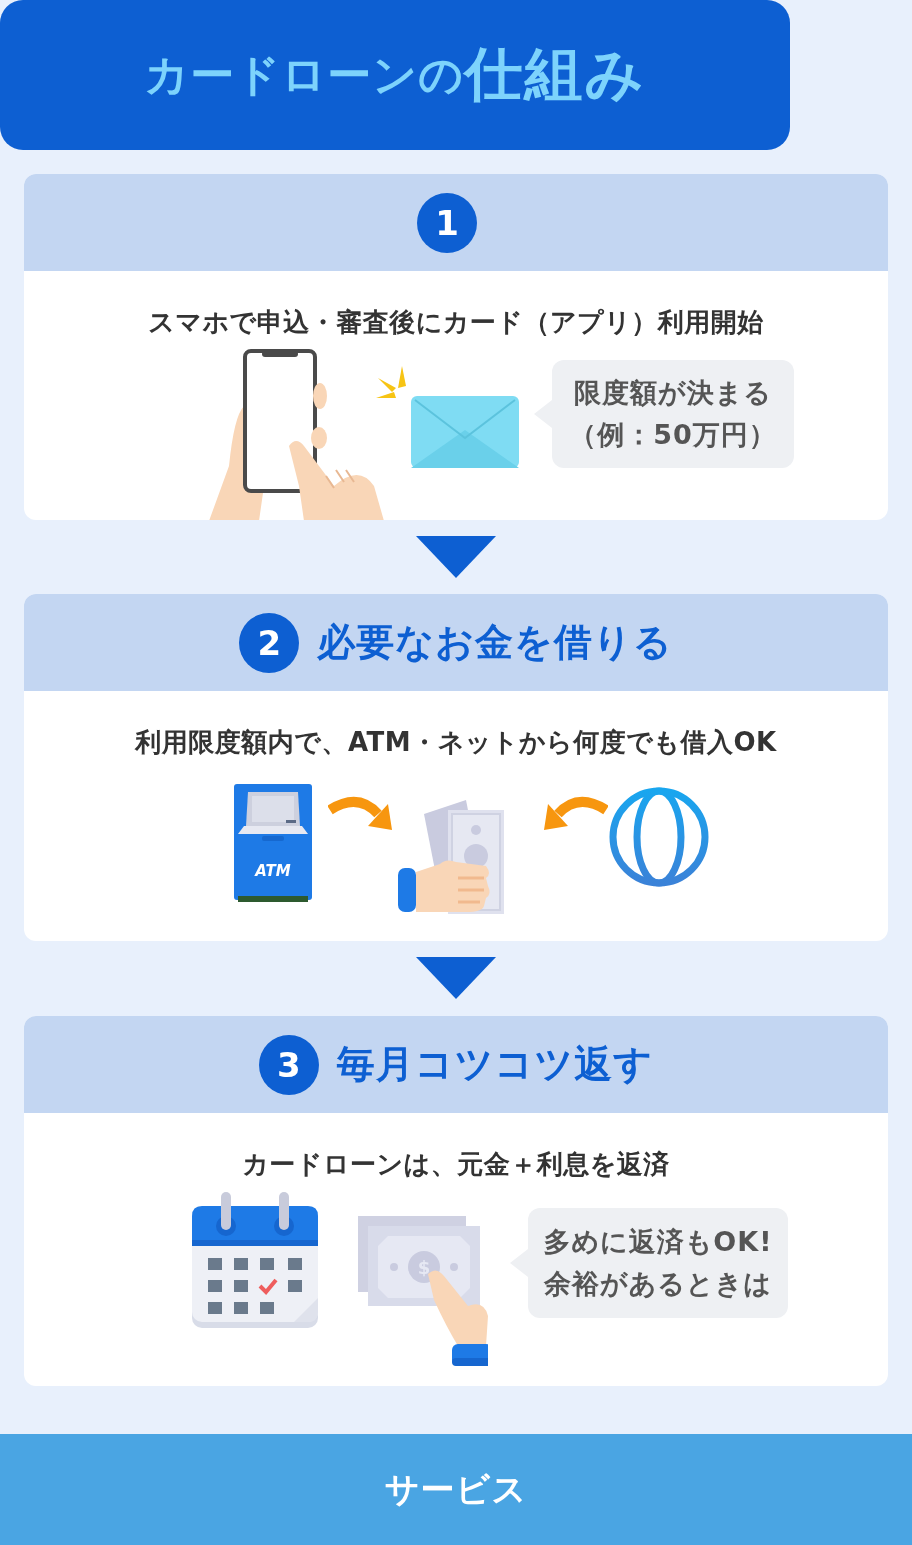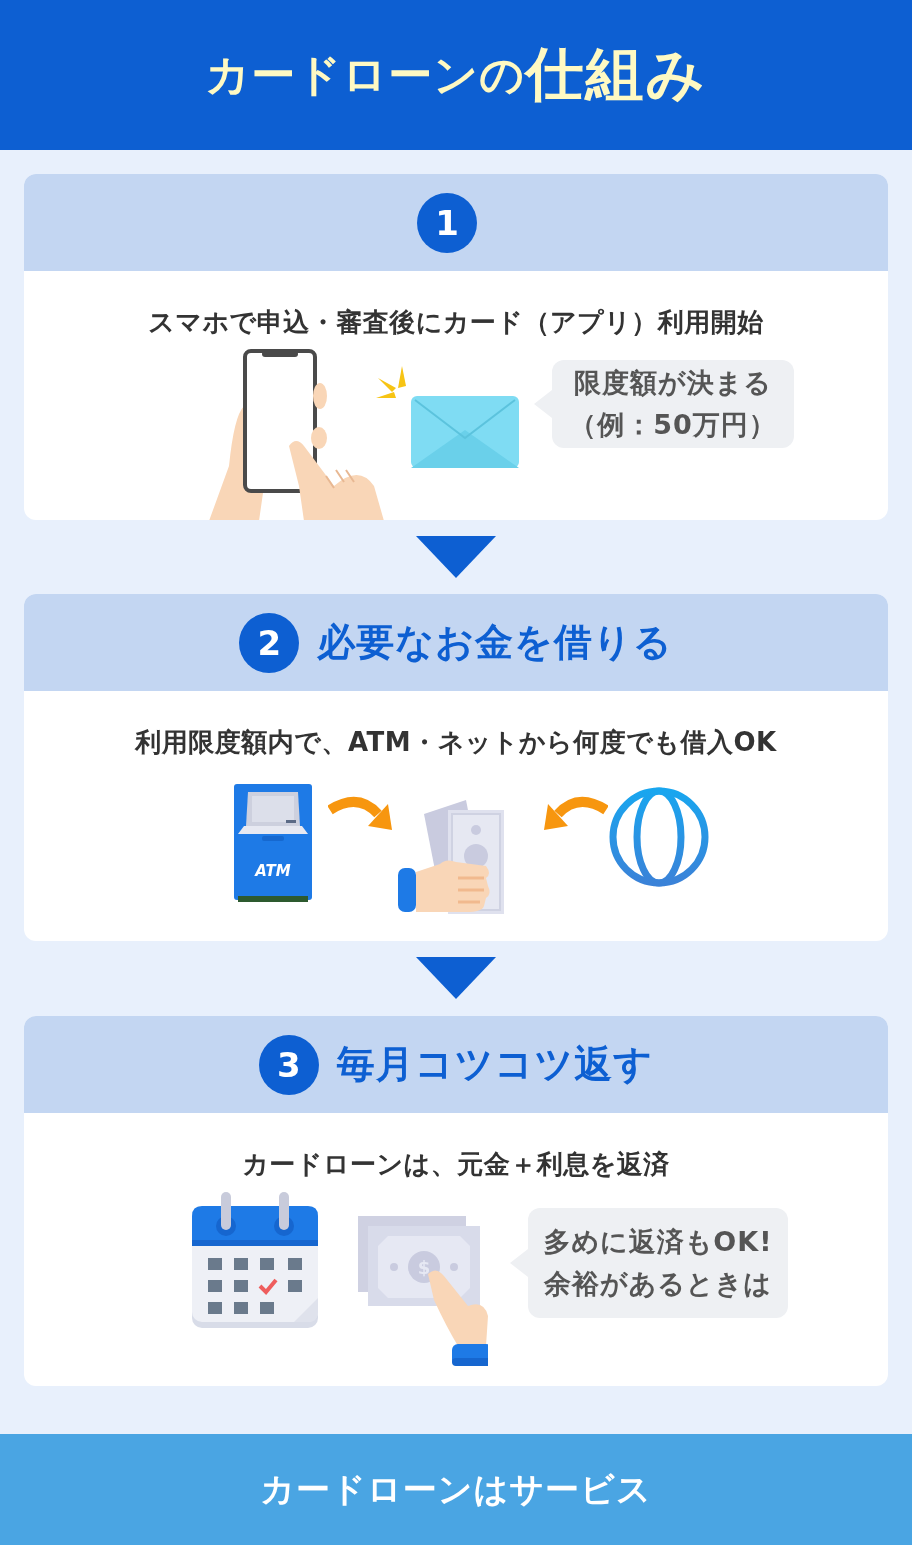--- a/index.html
+++ b/index.html
@@ -3,24 +3,24 @@
   <meta charset="utf-8">
   <style>
     * { box-sizing: border-box; margin: 0; padding: 0; }
     html, body { width: 912px; height: 1545px; overflow: hidden; }
     body {
       background: #e8f0fc;
       font-family: "DejaVu Sans", "Liberation Sans", sans-serif;
       position: relative;
     }
     .header {
-      position: absolute; left: 0; top: 0; width: 912px; height: 150px;
+      position: absolute; left: 0; top: 0; width: 790px; height: 150px;
       background: #0d5fd2;
       display: flex; align-items: center; justify-content: center;
-      color: #fef9c3; font-weight: bold;
+      color: #7dd3fc; font-weight: bold; border-radius: 23px;
     }
     .header .t1 { font-size: 44px; letter-spacing: 1px; }
     .header .t2 { font-size: 58px; letter-spacing: 2px; }
     .card {
       position: absolute; left: 24px; width: 864px;
       background: #fff; border-radius: 12px; overflow: hidden;
     }
     .card-head {
       height: 97px; background: #c3d6f2;
       display: flex; align-items: center; justify-content: center;
@@ -90,21 +90,21 @@
     <polygon points="4,14 18,28 22,24" fill="#f7c414"></polygon>
     <polygon points="28,2 24,24 32,22" fill="#f7c414"></polygon>
     <polygon points="2,34 22,34 20,28" fill="#f7c414"></polygon>
   </svg>
   <svg class="illus" style="left:387px;top:222px;" width="108" height="72" viewBox="0 0 108 72">
     <rect x="0" y="0" width="108" height="72" rx="6" fill="#7fdcf3"></rect>
     <polygon points="0,72 54,34 108,72" fill="#6ad0ea"></polygon>
     <path d="M4 4 L54 42 L104 4" fill="none" stroke="#5cc3dd" stroke-width="2"></path>
   </svg>
 
-  <div class="bubble" style="left:528px;top:186px;width:242px;height:88px;">
+  <div class="bubble" style="left:528px;top:186px;width:242px;height:108px;">
     <span>限度額が決まる</span>
     <span>（例：50万円）</span>
   </div>
 </div>
 
 <div class="arrow-down" style="top:536px;"></div>
 
 <div class="card" style="top:594px;height:347px;">
   <div class="card-head">
     <div class="num">2</div>
@@ -212,15 +212,14 @@
     <rect x="94" y="162" width="40" height="8" rx="4" fill="#1666cf"></rect>
   </svg>
 
   <div class="bubble" style="left:504px;top:192px;width:260px;height:110px;">
     <span>多めに返済もOK!</span>
     <span>余裕があるときは</span>
   </div>
 </div>
 
 <div class="footer">
-  <span>カードローンは</span>
   <span>サービス</span>
 </div>
 
 </body></html>

